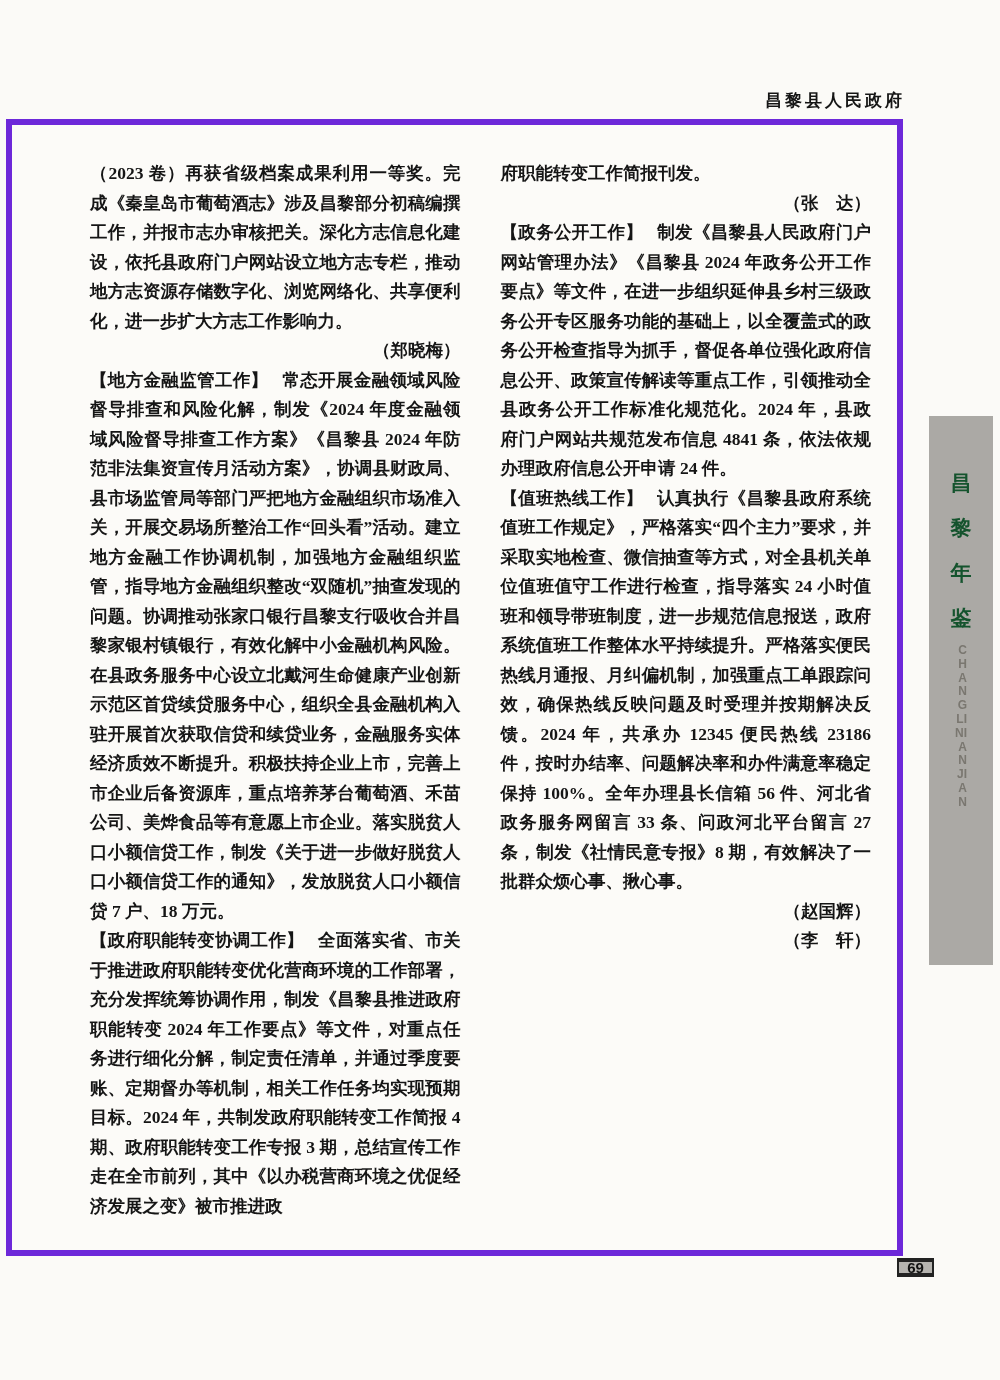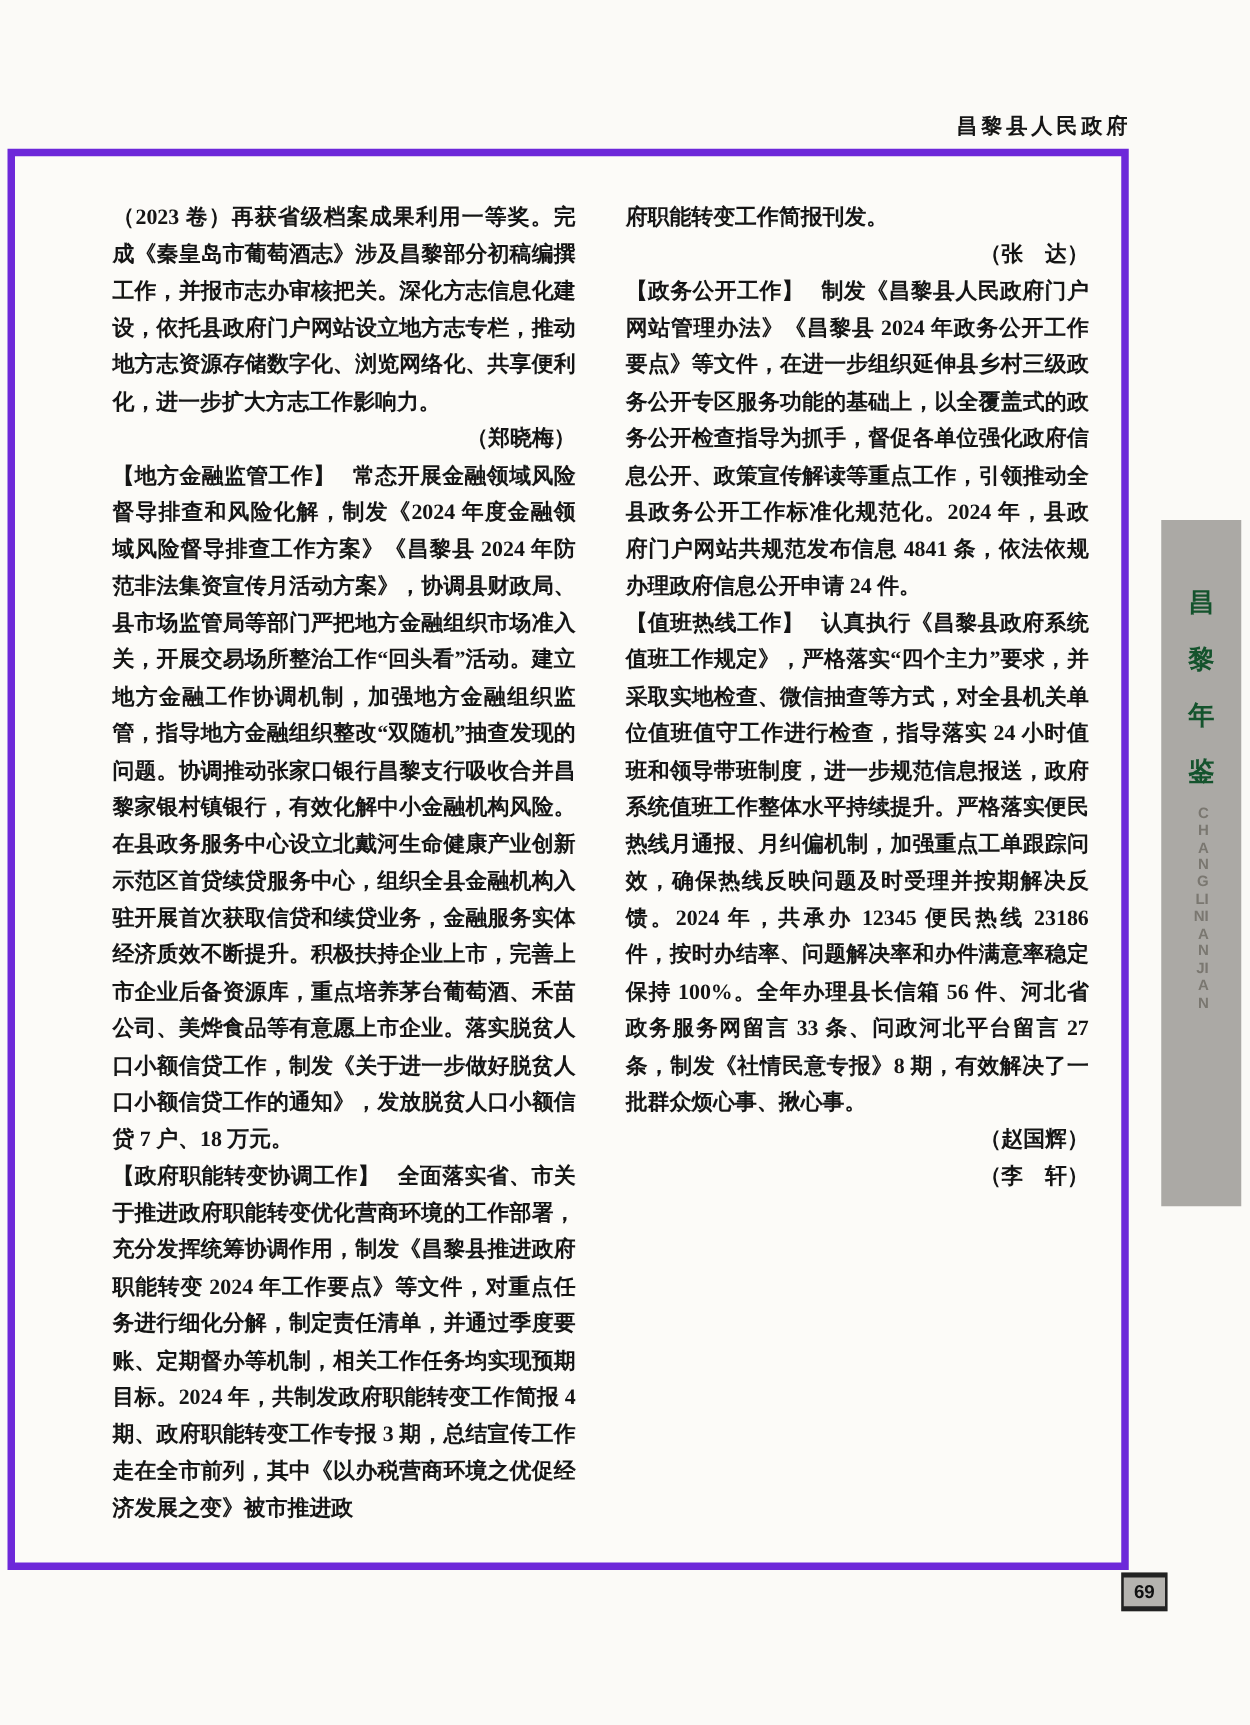--- a/index.html
+++ b/index.html
@@ -33,21 +33,21 @@
     width:1em; margin:44px auto 4px; word-break:break-all; text-align:center;
     font-family:"Liberation Sans","DejaVu Sans",sans-serif;
     font-size:21px; line-height:45px; font-weight:700; color:#14532d;
   }
   .tab-en {
     width:1em; margin:4px auto 0; word-break:break-all; text-align:right;
     font-family:"Liberation Sans","DejaVu Sans",sans-serif;
     font-size:12px; line-height:13.8px; font-weight:700; color:#7a7770;
   }
   .page-num {
-    position:absolute; left:897px; top:1258px; width:37px; height:31px;
+    position:absolute; left:897px; top:1258px; width:37px; height:19px;
     box-sizing:border-box; background:#b5b3af;
     border:2px solid #222; border-top-width:4px; border-bottom-width:4px;
     display:flex; align-items:center; justify-content:center;
     font-family:"Liberation Sans","DejaVu Sans",sans-serif;
     font-size:15px; font-weight:700; color:#111;
   }
 </style>
 </head>
 <body>
 

